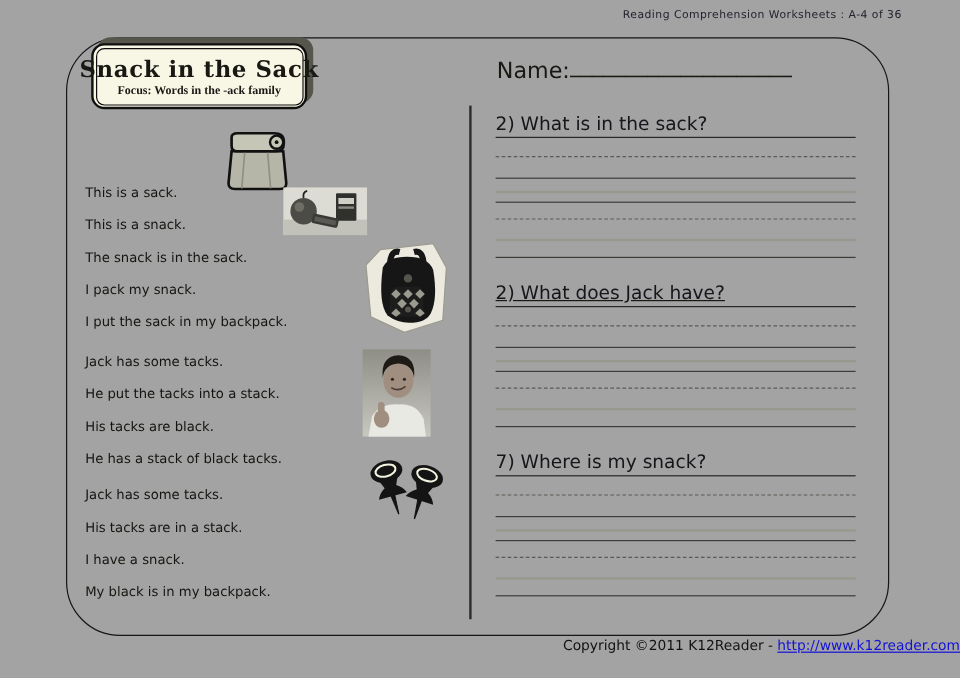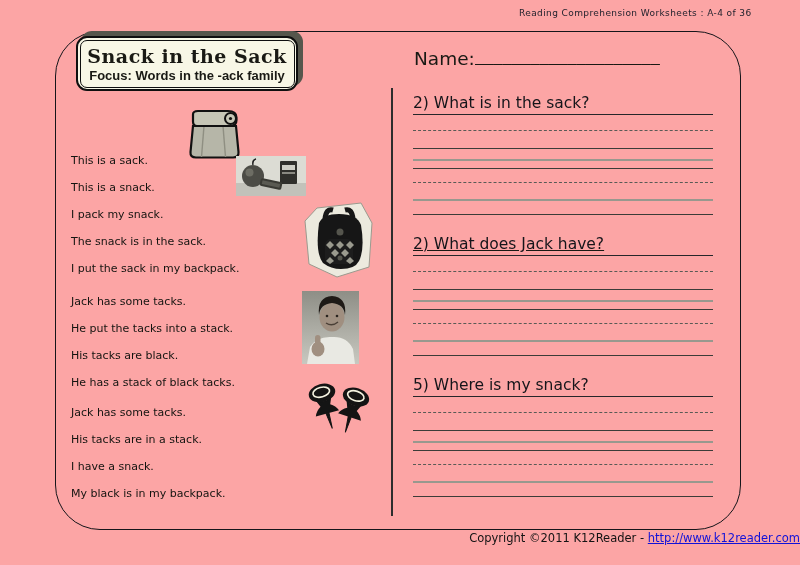--- a/index.html
+++ b/index.html
@@ -1,45 +1,45 @@
 <!DOCTYPE html>
 <html><head>
 <meta charset="utf-8">
 <style>
   * { margin:0; padding:0; box-sizing:border-box; }
   html,body { width:800px; height:565px; }
   .canvas {
     position:relative; width:800px; height:565px;
-    background:#fca5a5;
+    background:#a3a3a3;
     font-family:"DejaVu Sans", sans-serif;
     color:#191914; overflow:hidden;
   }
   .header-meta {
     position:absolute; top:8px; left:519px;
     font-size:9px; letter-spacing:0.4px; color:#23232e;
   }
   .sheet {
     position:absolute; left:55px; top:31px; width:686px; height:499px;
     border:1.6px solid #15151a; border-radius:45px;
   }
   .title-box {
-    position:absolute; left:76px; top:36px; width:222px; height:55px;
+    position:absolute; left:76px; top:36px; width:180px; height:55px;
     background:#f8f7e6; border:2.6px solid #0f0f0f; border-radius:11px;
     box-shadow:5px -5px 0 0 #56564c; z-index:3;
   }
   .title-inner {
     position:absolute; inset:1.5px; border:1.2px solid #0f0f0f; border-radius:7px;
     display:flex; flex-direction:column; align-items:center; justify-content:center; gap:1px;
   }
   .title {
     font-family:"DejaVu Serif", serif; font-weight:bold; font-size:19px;
     white-space:nowrap; letter-spacing:0.5px;
   }
   .subtitle {
-    font-family:Liberation Sans, sans-serif; font-weight:bold; font-size:13px;
+    font-family:Liberation Serif, serif; font-weight:bold; font-size:10px;
     white-space:nowrap;
   }
   .passage-para { position:absolute; left:71px; width:335px; font-size:11px; line-height:27px; color:#141410; }
   #para1 { top:147px; }
   #para2 { top:288px; }
   #para3 { top:399px; }
   .p-line { white-space:nowrap; }
   .divider { position:absolute; left:391px; top:88px; width:1.5px; height:428px; background:#2c2c2c; }
   .name-row { position:absolute; left:414px; top:44px; font-size:18.5px; white-space:nowrap; }
   .name-line { display:inline-block; width:230px; overflow:hidden; letter-spacing:0; vertical-align:baseline; }
@@ -70,22 +70,22 @@
   <div class="title-box">
     <div class="title-inner">
       <div class="title">Snack in the Sack</div>
       <div class="subtitle">Focus: Words in the -ack family</div>
     </div>
   </div>
 
   <div class="passage-para" id="para1">
     <div class="p-line">This is a sack.</div>
     <div class="p-line">This is a snack.</div>
+    <div class="p-line">The snack is in the sack.</div>
     <div class="p-line">I pack my snack.</div>
-    <div class="p-line">The snack is in the sack.</div>
     <div class="p-line">I put the sack in my backpack.</div>
   </div>
   <div class="passage-para" id="para2">
     <div class="p-line">Jack has some tacks.</div>
     <div class="p-line">He put the tacks into a stack.</div>
     <div class="p-line">His tacks are black.</div>
     <div class="p-line">He has a stack of black tacks.</div>
   </div>
   <div class="passage-para" id="para3">
     <div class="p-line">Jack has some tacks.</div>
@@ -202,21 +202,21 @@
       <div class="l-black" style="top:33px"></div>
       <div class="l-gray" style="top:44px"></div>
       <div class="l-black" style="top:53px"></div>
       <div class="l-dash" style="top:67px"></div>
       <div class="l-gray" style="top:84px"></div>
       <div class="l-black" style="top:99px"></div>
     </div>
   </div>
 
   <div class="question" id="q3">
-    <div class="q-label">5) Where is my snack?</div>
+    <div class="q-label">7) Where is my snack?</div>
     <div class="answer-lines">
       <div class="l-dash" style="top:15px"></div>
       <div class="l-black" style="top:33px"></div>
       <div class="l-gray" style="top:44px"></div>
       <div class="l-black" style="top:53px"></div>
       <div class="l-dash" style="top:67px"></div>
       <div class="l-gray" style="top:84px"></div>
       <div class="l-black" style="top:99px"></div>
     </div>
   </div>

